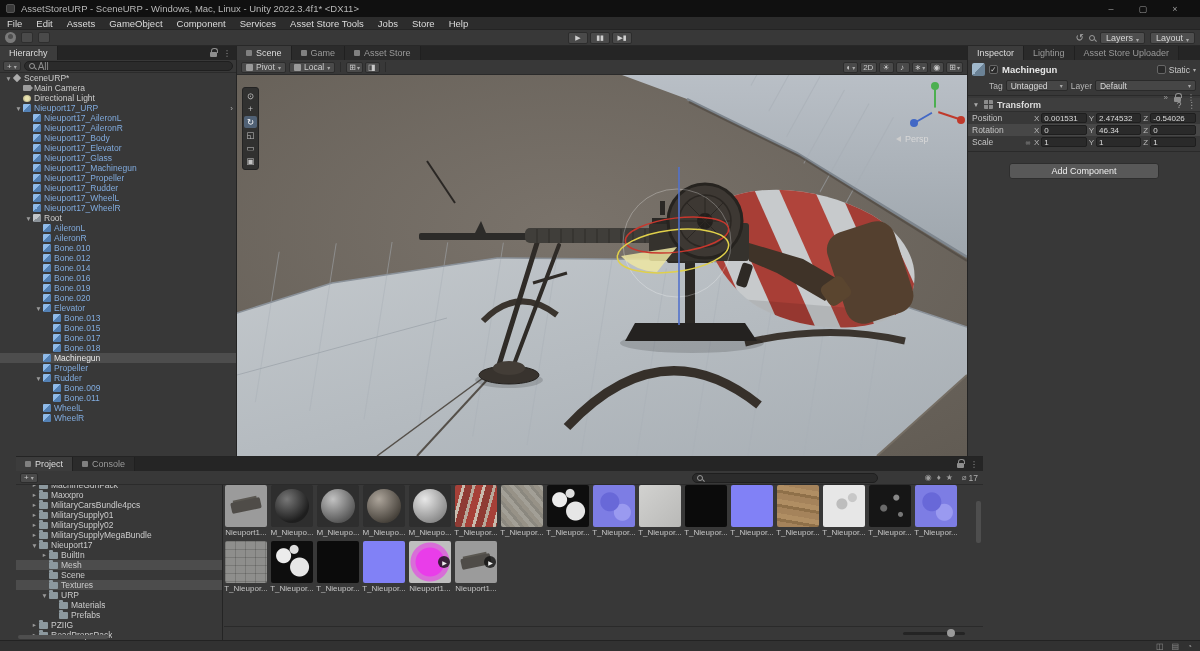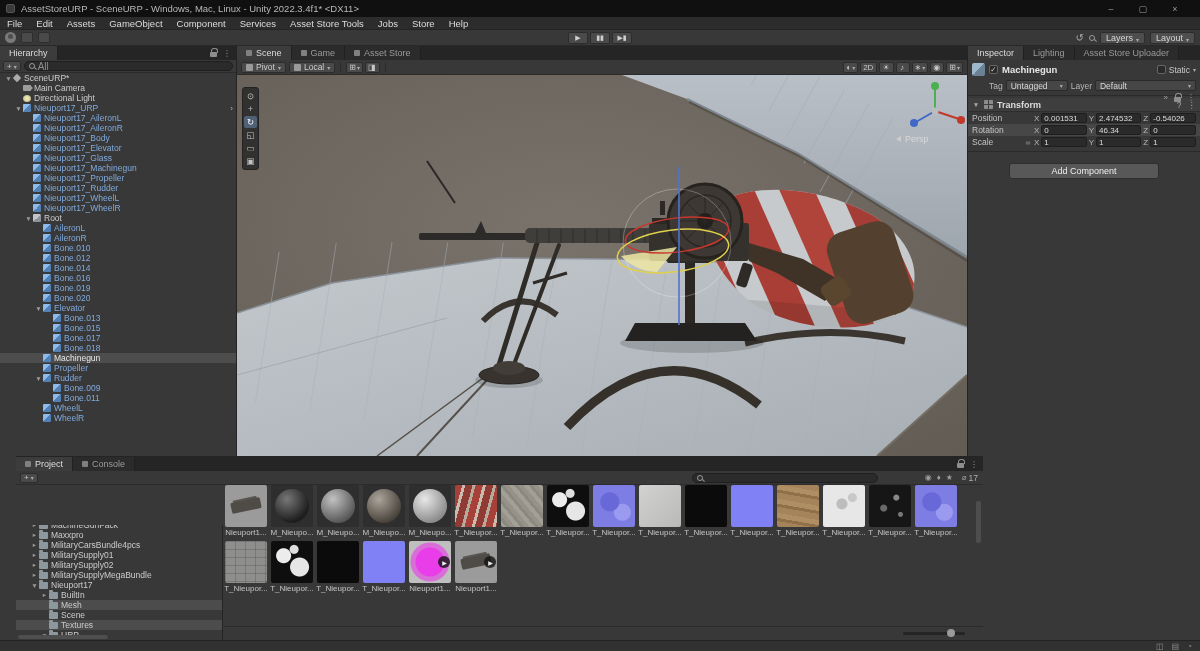--- a/index.html
+++ b/index.html
@@ -103,21 +103,21 @@
   .addcomp{display:block;width:150px;height:16px;margin:11px auto 0 auto;background:#585858;border:1px solid #2E2E2E;border-radius:3px;color:#EDEDED;font-size:9px;text-align:center;line-height:15px;}
 
   
   .projpanel{position:absolute;left:16px;top:456px;width:967px;height:184px;background:#383838;border-top:1px solid #242424;overflow:hidden;}
   .ptools{height:14px;display:flex;align-items:center;padding:0 4px;gap:4px;border-bottom:1px solid #2B2B2B;position:relative;}
   .psearch{position:absolute;left:676px;width:186px;height:10px;top:2px;background:#2B2B2B;border:1px solid #1F1F1F;border-radius:5px;display:flex;align-items:center;gap:3px;padding:0 4px;color:#8E8E8E;font-size:8px;}
   .pticons{position:absolute;right:30px;display:flex;gap:5px;align-items:center;color:#9C9C9C;font-size:8px;}
   .hiddencount{position:absolute;right:5px;display:flex;gap:2px;align-items:center;color:#AFAFAF;font-size:8.5px;}
   .eyeoff{font-size:8px;color:#9C9C9C;}
   .projbody{position:absolute;left:0;top:28px;right:0;bottom:0;}
-  .ptree{position:absolute;left:0;top:0;width:207px;bottom:0;overflow:hidden;border-right:1px solid #242424;padding-top:0;margin-top:40px;}
+  .ptree{position:absolute;left:0;top:0;width:207px;bottom:0;overflow:hidden;border-right:1px solid #242424;padding-top:0;}
   .ptree-inner{margin-top:-5px;}
   .prow{display:flex;align-items:center;height:10px;font-size:8.5px;color:#CCC;padding-left:calc(4px + var(--d,0)*10px);white-space:nowrap;}
   .prow.sel{background:#4C4C4C;}
   .fold{width:9px;height:7px;background:#8C989E;border-radius:1px;position:relative;margin-right:3px;flex:0 0 9px;}
   .fold::before{content:"";position:absolute;top:-2px;left:0;width:4px;height:2px;background:#8C989E;border-radius:1px 1px 0 0;}
   .hscroll{position:absolute;left:2px;bottom:1px;width:200px;height:4px;}
   .hscroll .thumbb{width:90px;height:4px;background:#4E4E4E;border-radius:2px;}
   .passets{position:absolute;left:208px;top:0;right:0;bottom:14px;overflow:hidden;}
   .pstatus{padding:3px 0 3px 10px;font-size:9px;color:#B4B4B4;}
   .grid-row{display:flex;gap:2px;padding-left:0;}

